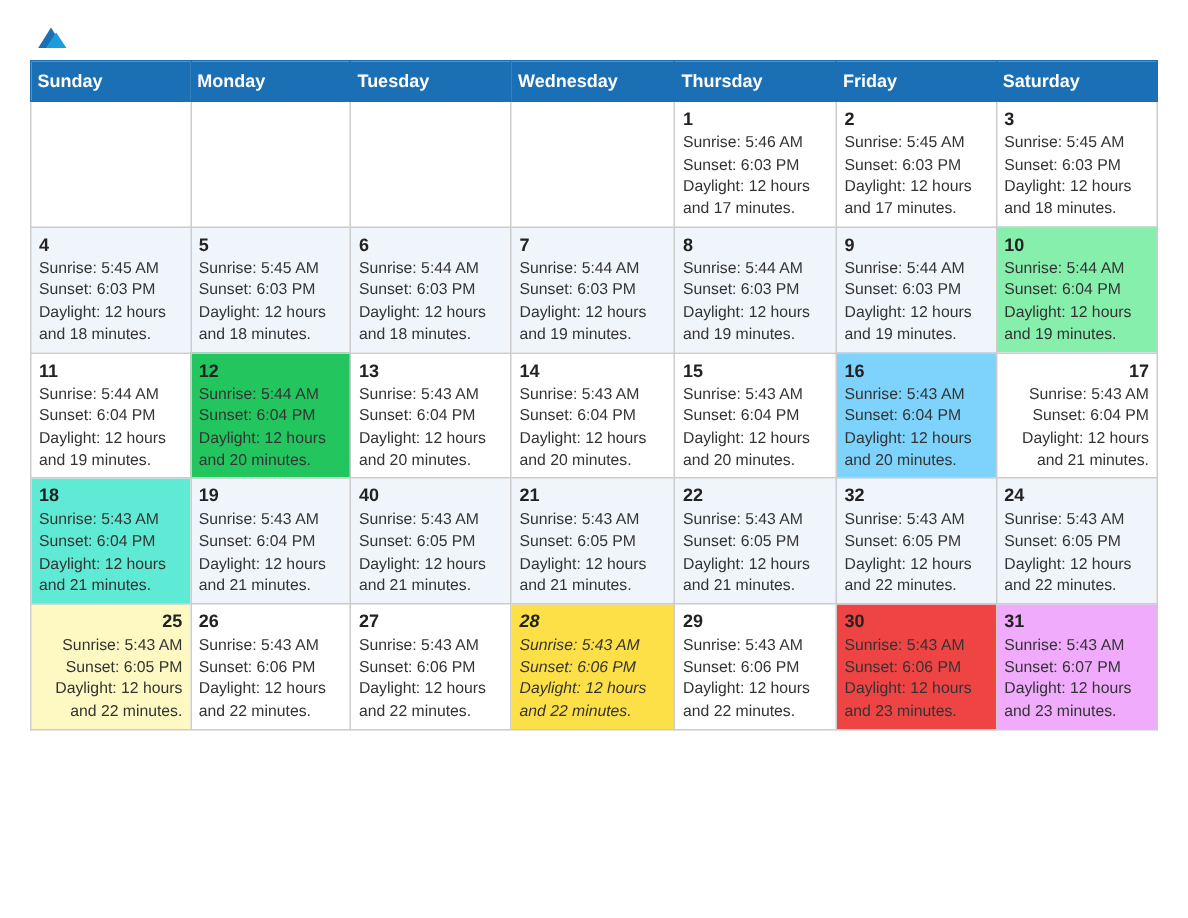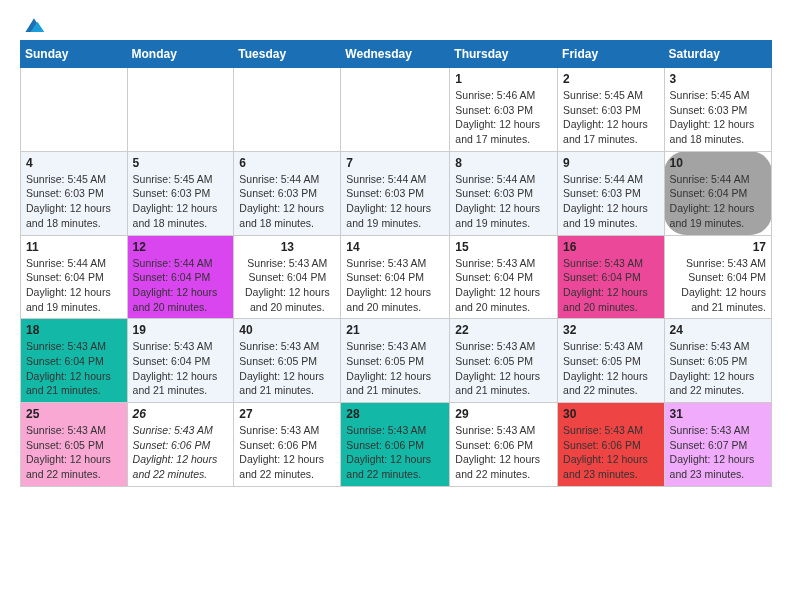--- a/index.html
+++ b/index.html
@@ -196,81 +196,81 @@
 Daylight: 12 hours
 and 19 minutes.</div>
           </td>
           <td style="background: rgb(240, 245, 251);">
             <span class="day-number">9</span>
             <div class="day-info" style="white-space: pre-line;">Sunrise: 5:44 AM
 Sunset: 6:03 PM
 Daylight: 12 hours
 and 19 minutes.</div>
           </td>
-          <td style="background: #a3a3a3; border-radius: 22px;">
+          <td style="background: #86efac;">
             <span class="day-number">10</span>
             <div class="day-info" style="white-space: pre-line;">Sunrise: 5:44 AM
 Sunset: 6:04 PM
 Daylight: 12 hours
 and 19 minutes.</div>
           </td>
         </tr>
         <tr>
           <td style="background: rgb(255, 255, 255);">
             <span class="day-number">11</span>
             <div class="day-info" style="white-space: pre-line;">Sunrise: 5:44 AM
 Sunset: 6:04 PM
 Daylight: 12 hours
 and 19 minutes.</div>
           </td>
-          <td style="background: #d946ef;">
+          <td style="background: #22c55e;">
             <span class="day-number">12</span>
             <div class="day-info" style="white-space: pre-line;">Sunrise: 5:44 AM
 Sunset: 6:04 PM
 Daylight: 12 hours
 and 20 minutes.</div>
           </td>
-          <td style="background: rgb(255, 255, 255); text-align: center;">
+          <td style="background: rgb(255, 255, 255);">
             <span class="day-number">13</span>
             <div class="day-info" style="white-space: pre-line;">Sunrise: 5:43 AM
 Sunset: 6:04 PM
 Daylight: 12 hours
 and 20 minutes.</div>
           </td>
           <td style="background: rgb(255, 255, 255);">
             <span class="day-number">14</span>
             <div class="day-info" style="white-space: pre-line;">Sunrise: 5:43 AM
 Sunset: 6:04 PM
 Daylight: 12 hours
 and 20 minutes.</div>
           </td>
           <td style="background: rgb(255, 255, 255);">
             <span class="day-number">15</span>
             <div class="day-info" style="white-space: pre-line;">Sunrise: 5:43 AM
 Sunset: 6:04 PM
 Daylight: 12 hours
 and 20 minutes.</div>
           </td>
-          <td style="background: #ec4899;">
+          <td style="background: #7dd3fc;">
             <span class="day-number">16</span>
             <div class="day-info" style="white-space: pre-line;">Sunrise: 5:43 AM
 Sunset: 6:04 PM
 Daylight: 12 hours
 and 20 minutes.</div>
           </td>
           <td style="background: rgb(255, 255, 255); text-align: right;">
             <span class="day-number">17</span>
             <div class="day-info" style="white-space: pre-line;">Sunrise: 5:43 AM
 Sunset: 6:04 PM
 Daylight: 12 hours
 and 21 minutes.</div>
           </td>
         </tr>
         <tr>
-          <td style="background: #14b8a6;">
+          <td style="background: #5eead4;">
             <span class="day-number">18</span>
             <div class="day-info" style="white-space: pre-line;">Sunrise: 5:43 AM
 Sunset: 6:04 PM
 Daylight: 12 hours
 and 21 minutes.</div>
           </td>
           <td style="background: rgb(240, 245, 251);">
             <span class="day-number">19</span>
             <div class="day-info" style="white-space: pre-line;">Sunrise: 5:43 AM
 Sunset: 6:04 PM
@@ -307,42 +307,42 @@
           </td>
           <td style="background: rgb(240, 245, 251);">
             <span class="day-number">24</span>
             <div class="day-info" style="white-space: pre-line;">Sunrise: 5:43 AM
 Sunset: 6:05 PM
 Daylight: 12 hours
 and 22 minutes.</div>
           </td>
         </tr>
         <tr>
-          <td style="background: #f9a8d4;">
+          <td style="background: #fef9c3; text-align: right;">
             <span class="day-number">25</span>
             <div class="day-info" style="white-space: pre-line;">Sunrise: 5:43 AM
 Sunset: 6:05 PM
 Daylight: 12 hours
 and 22 minutes.</div>
           </td>
-          <td style="background: rgb(255, 255, 255); font-style: italic;">
+          <td style="background: rgb(255, 255, 255);">
             <span class="day-number">26</span>
             <div class="day-info" style="white-space: pre-line;">Sunrise: 5:43 AM
 Sunset: 6:06 PM
 Daylight: 12 hours
 and 22 minutes.</div>
           </td>
           <td style="background: rgb(255, 255, 255);">
             <span class="day-number">27</span>
             <div class="day-info" style="white-space: pre-line;">Sunrise: 5:43 AM
 Sunset: 6:06 PM
 Daylight: 12 hours
 and 22 minutes.</div>
           </td>
-          <td style="background: #14b8a6;">
+          <td style="background: #fde047; font-style: italic;">
             <span class="day-number">28</span>
             <div class="day-info" style="white-space: pre-line;">Sunrise: 5:43 AM
 Sunset: 6:06 PM
 Daylight: 12 hours
 and 22 minutes.</div>
           </td>
           <td style="background: rgb(255, 255, 255);">
             <span class="day-number">29</span>
             <div class="day-info" style="white-space: pre-line;">Sunrise: 5:43 AM
 Sunset: 6:06 PM

